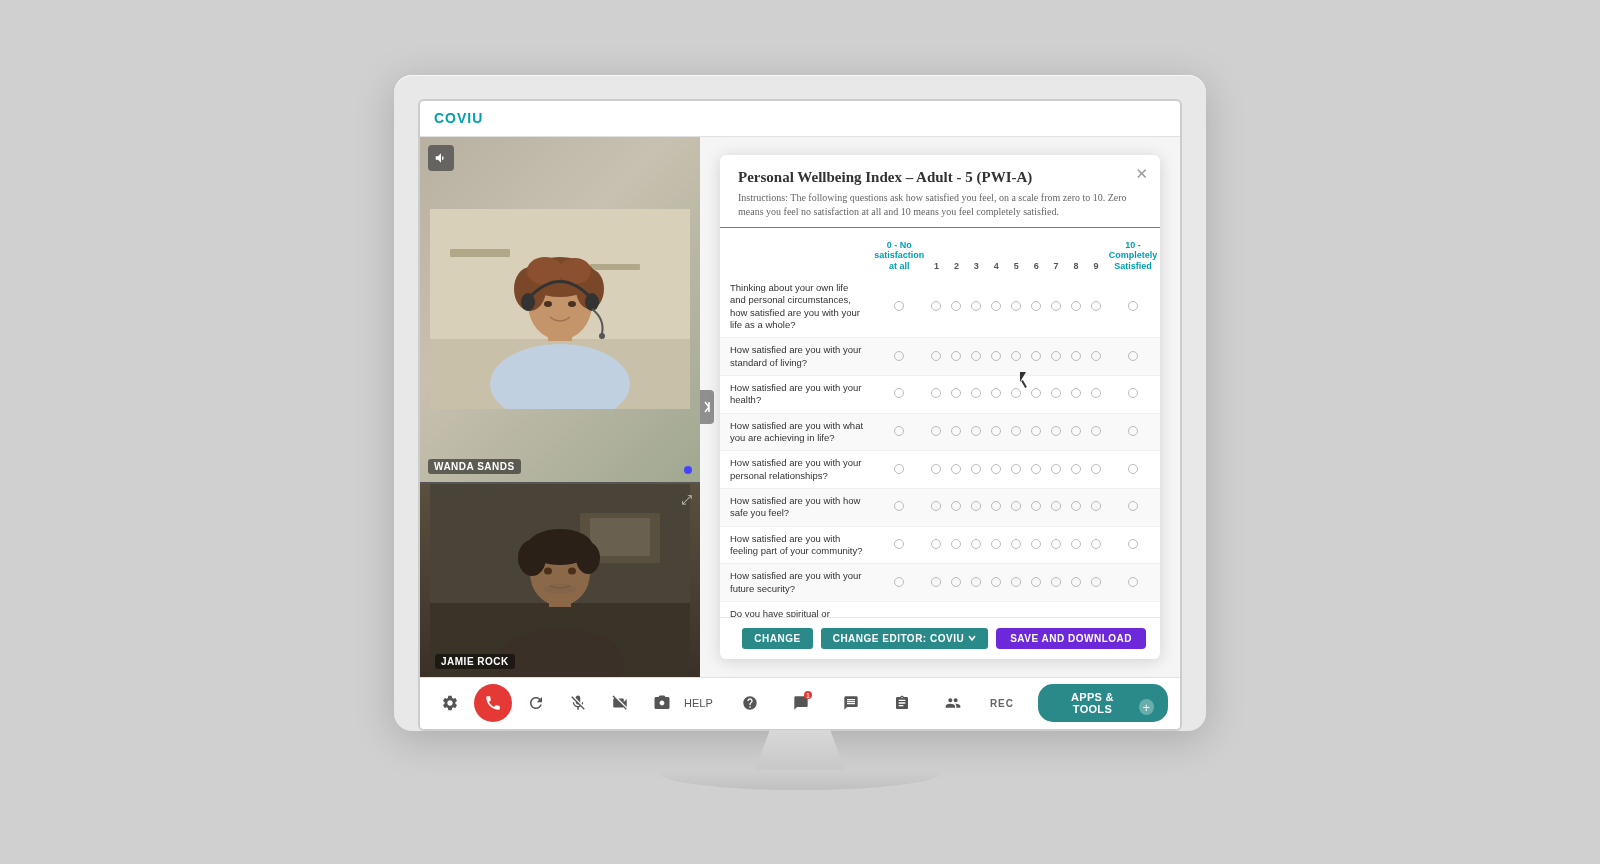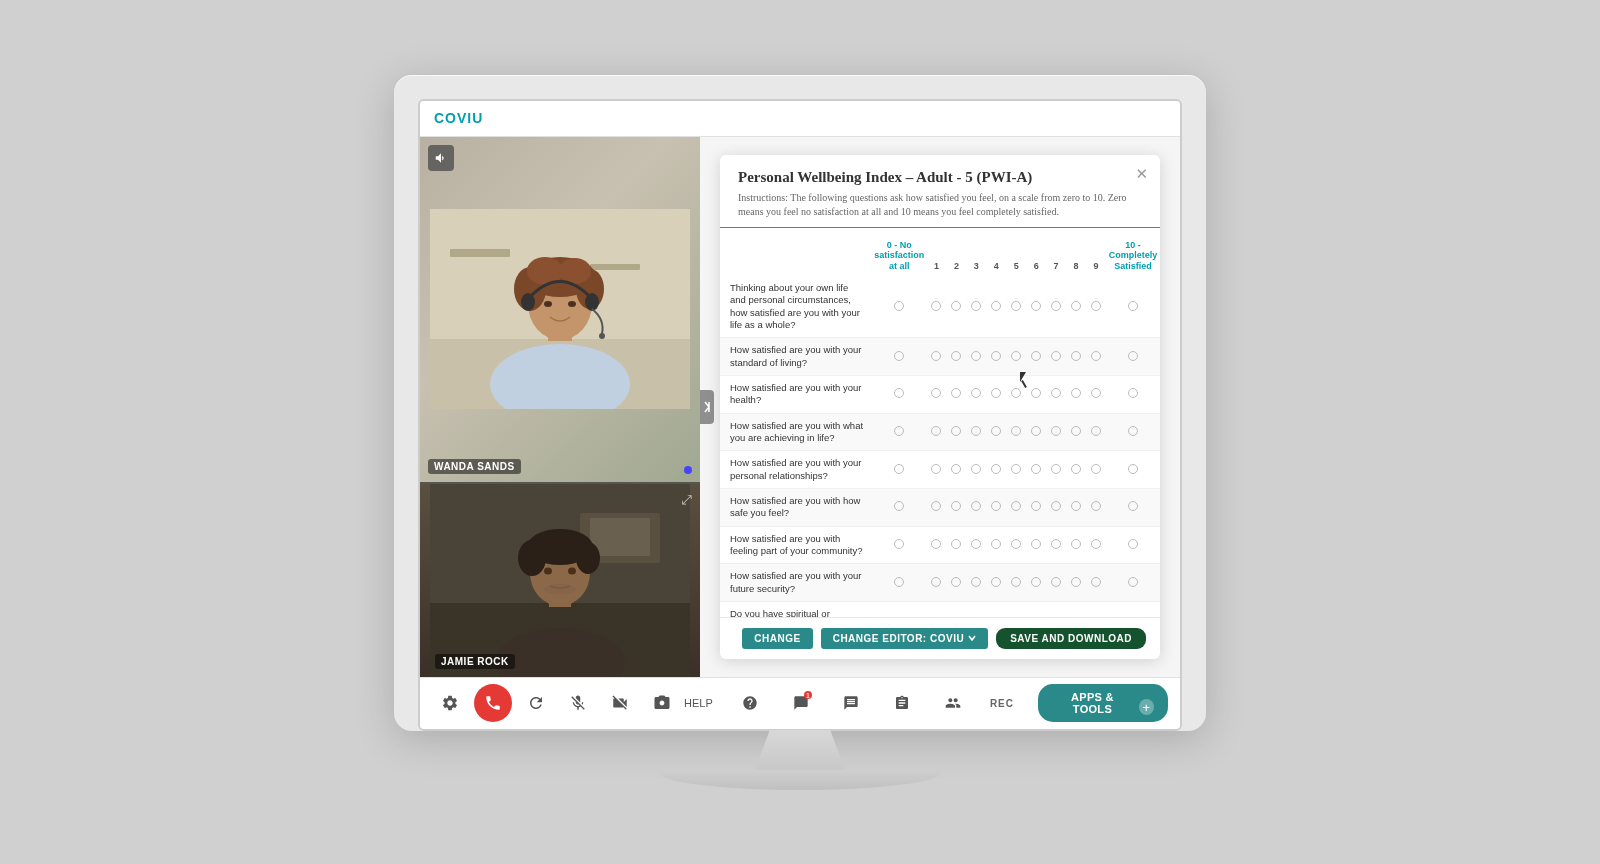--- a/index.html
+++ b/index.html
@@ -339,27 +339,27 @@
       font-weight: 600;
       border-radius: 3px;
       cursor: pointer;
       letter-spacing: 0.5px;
       display: flex;
       align-items: center;
       gap: 4px;
     }
 
     .btn-save-download {
-      background: #14532d;
+      background: #6d28d9;
       color: #fff;
       border: none;
       padding: 5px 14px;
       font-size: 10px;
       font-weight: 600;
-      border-radius: 9px;
+      border-radius: 4px;
       cursor: pointer;
       letter-spacing: 0.5px;
     }
 
     
     .app-toolbar {
       background: #fff;
       height: 52px;
       display: flex;
       align-items: center;

